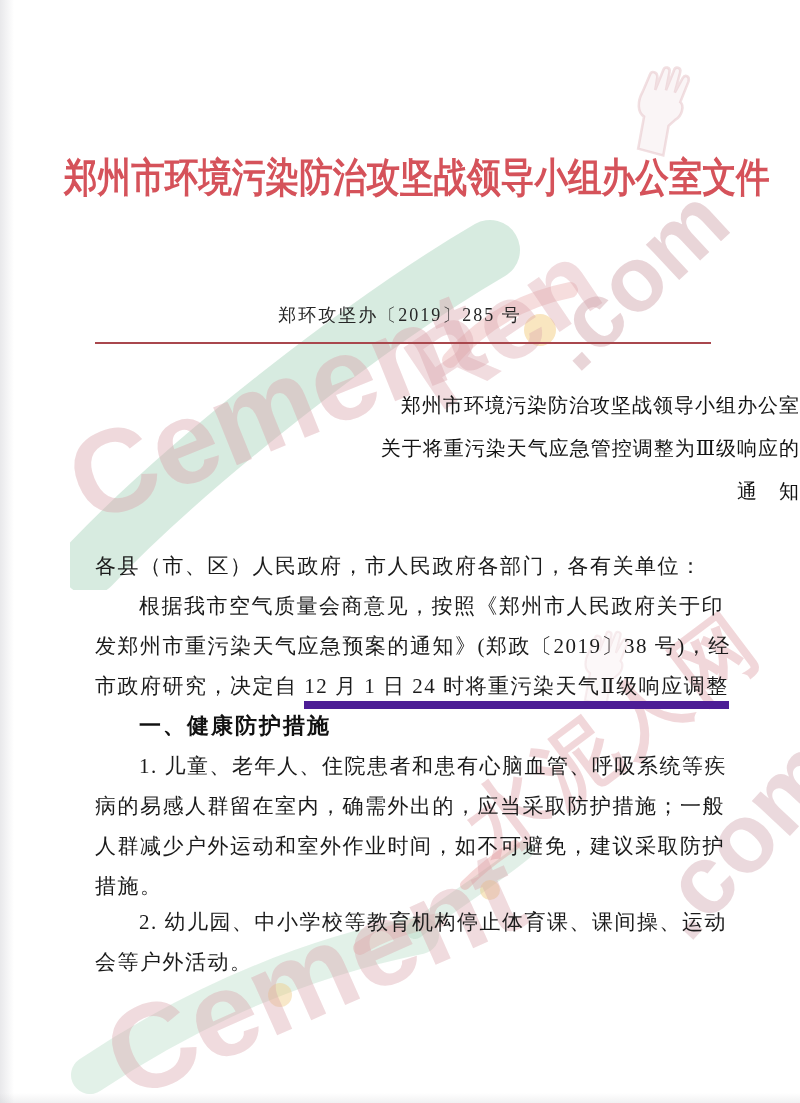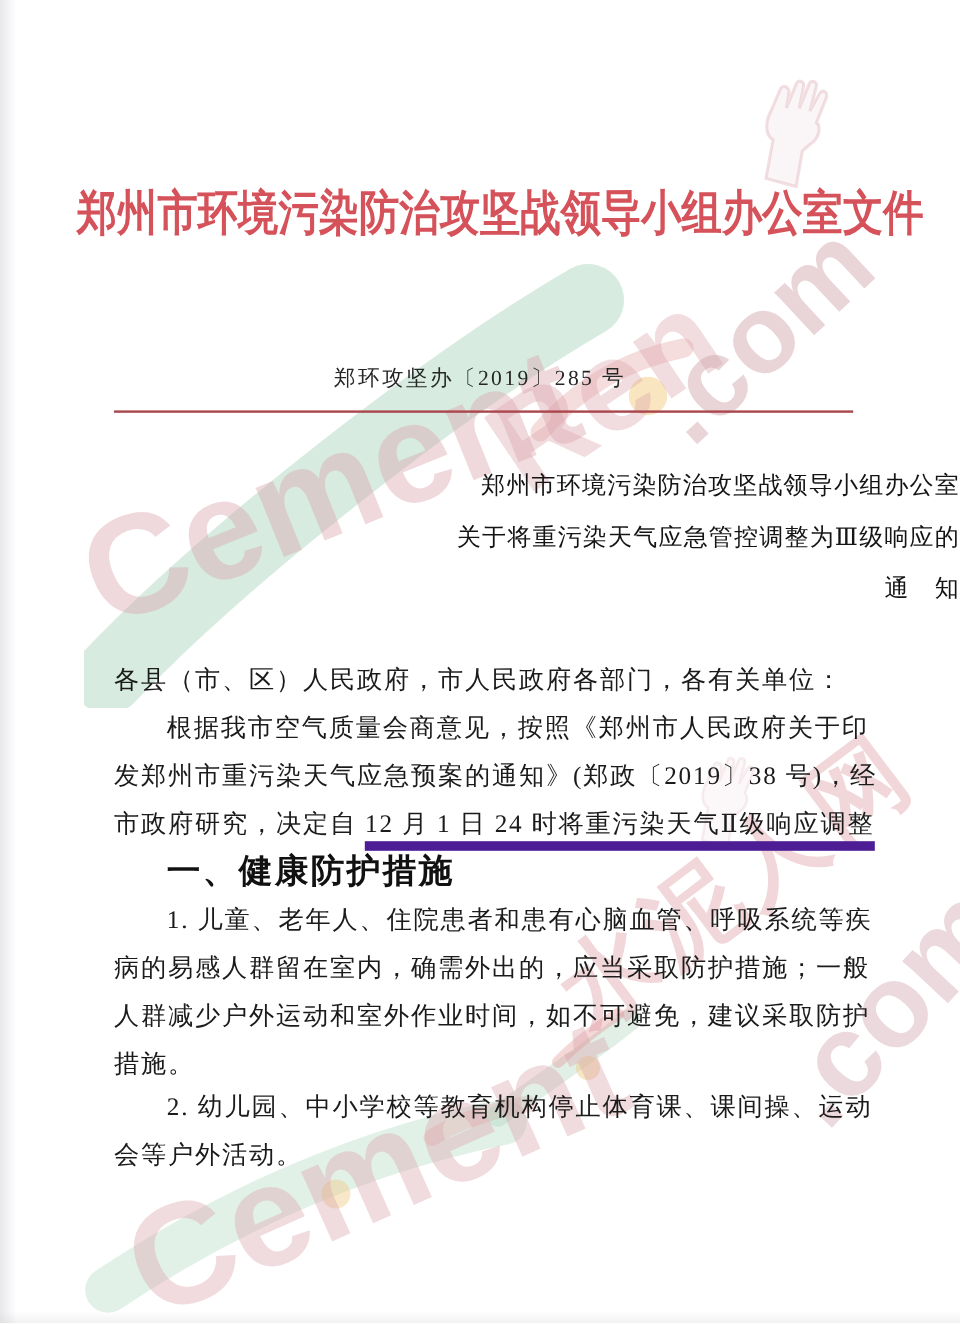--- a/index.html
+++ b/index.html
@@ -57,21 +57,21 @@
     color:#141414;letter-spacing:1px;
   }
   .doc-body{
     position:absolute;left:95px;top:546px;width:630px;
     font-size:21px;line-height:40px;color:#1b1b1b;letter-spacing:1.5px;
   }
   .line{white-space:nowrap;height:40px;}
   .indent{padding-left:44px;}
   .sec-head{
     font-family:"Liberation Sans","DejaVu Sans",sans-serif;
-    font-weight:bold;font-size:28px;letter-spacing:2px;color:#111;
+    font-weight:bold;font-size:22px;letter-spacing:2px;color:#111;
     height:40px;white-space:nowrap;
   }
   .gap-item2{height:0px;margin-top:-4px;}
   .ul-red{border-bottom:8px solid #4c1d95;padding-bottom:3px;}
 </style>
 </head>
 <body>
 
 <div class="page">
 

